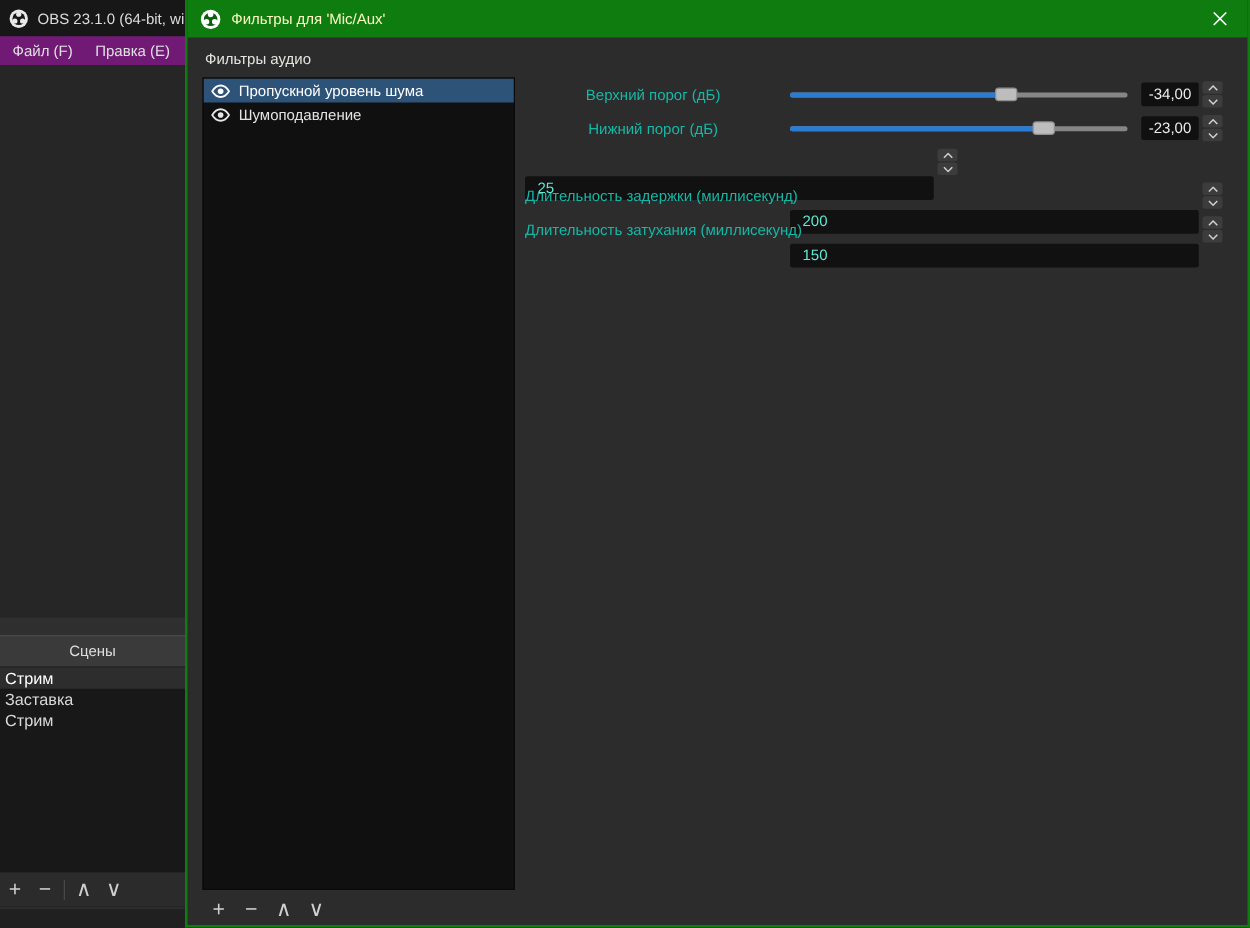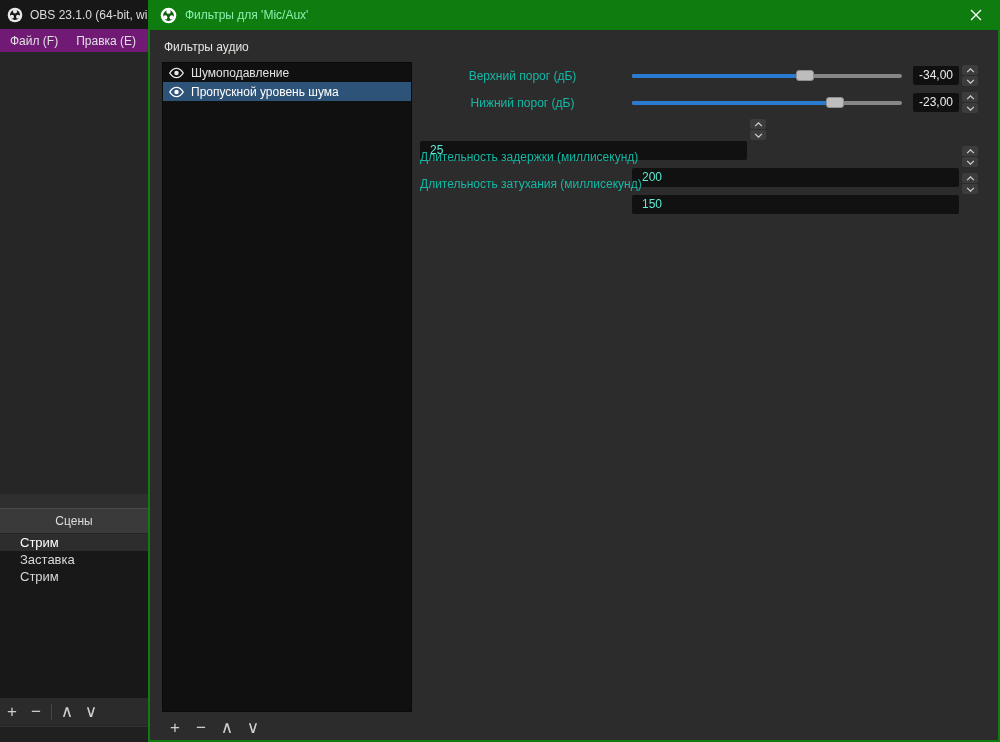--- a/index.html
+++ b/index.html
@@ -16,36 +16,36 @@
                   display:flex; align-items:center; gap:4px; padding-left:3px;
                   color:#e0e0e0; font-size:12px; white-space:nowrap; overflow:hidden; }
   .menu-item { padding:2px 7px; cursor:default; }
   .preview-area { left:0; top:52px; width:148px; height:442px; background:#262626; }
   .dock-splitter { left:0; top:494px; width:148px; height:14px; background:#2f2f2f; }
   .scenes-header { left:0; top:508px; width:148px; height:26px; background:#3a3a3a;
                    border-top:1px solid #4a4a4a; border-bottom:1px solid #242424;
                    color:#dedede; font-size:12px; text-align:center; line-height:25px; }
   .scenes-list { left:0; top:534px; width:148px; height:164px; background:#181818;
                  color:#d8d8d8; font-size:13px; }
-  .scene-item { height:17px; line-height:17px; padding-left:20px; white-space:nowrap; }
+  .scene-item { height:17px; line-height:17px; padding-left:4px; white-space:nowrap; }
   .scene-item.selected { background:#2d2d2d; color:#fff; }
   .main-toolbar { left:0; top:698px; width:148px; height:27px; background:#2b2b2b;
                   display:flex; align-items:center; color:#cfcfcf; }
   .tb-ico { font-size:17px; line-height:20px; width:24px; text-align:center; cursor:default; }
   .tb-sep { width:1px; height:16px; background:#474747; margin:0 3px; }
   .main-statusbar { left:0; top:726px; width:148px; height:16px; background:#202020;
                     border-top:1px solid #333; }
 
   
   #dialog { left:148px; top:0; width:852px; height:742px; background:#2c2c2c;
             border-left:2px solid #0f7c0f; border-right:2px solid #0f7c0f;
             border-bottom:2px solid #0f7c0f; }
   .dlg-titlebar { left:0; top:0; width:848px; height:30px; background:#0f7c0f;
                   display:flex; align-items:center; padding-left:10px; gap:8px;
-                  color:#86efac; font-size:12px; }
+                  color:#fef9c3; font-size:12px; }
   .dlg-close { position:absolute; right:0; top:0; width:45px; height:30px;
                display:flex; align-items:center; justify-content:center; cursor:default; }
   .dlg-body { left:0; top:30px; width:848px; height:710px; }
   .dlg-header { left:14px; top:10px; color:#e4e4e0; font-size:12px; }
 
   .filter-list { left:12px; top:32px; width:250px; height:650px; background:#101010;
                  border:1px solid #0a0a0a; }
   .filter-item { height:19px; display:flex; align-items:center; gap:6px;
                  padding-left:5px; color:#e2e2e2; font-size:12px; white-space:nowrap; }
   .filter-item.selected { background:#2e5379; color:#fff; }
@@ -144,38 +144,38 @@
       <svg width="12" height="12" viewBox="0 0 12 12">
         <path d="M1 1 L11 11 M11 1 L1 11" stroke="#fff" stroke-width="1.4"></path>
       </svg>
     </span>
   </div>
 
   <div class="dlg-body abs">
     <div class="dlg-header abs">Фильтры аудио</div>
 
     <div class="filter-list abs">
+      <div class="filter-item selected">
+        <span>
+          <svg width="17" height="12" viewBox="0 0 24 16">
+            <path d="M12 1.5 C6.5 1.5 2.5 8 2.5 8 C2.5 8 6.5 14.5 12 14.5 C17.5 14.5 21.5 8 21.5 8 C21.5 8 17.5 1.5 12 1.5 Z" fill="none" stroke="#ffffff" stroke-width="2"></path>
+            <circle cx="12" cy="8" r="3.2" fill="#ffffff"></circle>
+          </svg>
+        </span>
+        <span>Пропускной уровень шума</span>
+      </div>
       <div class="filter-item">
         <span>
           <svg width="17" height="12" viewBox="0 0 24 16">
             <path d="M12 1.5 C6.5 1.5 2.5 8 2.5 8 C2.5 8 6.5 14.5 12 14.5 C17.5 14.5 21.5 8 21.5 8 C21.5 8 17.5 1.5 12 1.5 Z" fill="none" stroke="#e6e6e6" stroke-width="2"></path>
             <circle cx="12" cy="8" r="3.2" fill="#e6e6e6"></circle>
           </svg>
         </span>
         <span>Шумоподавление</span>
       </div>
-      <div class="filter-item selected">
-        <span>
-          <svg width="17" height="12" viewBox="0 0 24 16">
-            <path d="M12 1.5 C6.5 1.5 2.5 8 2.5 8 C2.5 8 6.5 14.5 12 14.5 C17.5 14.5 21.5 8 21.5 8 C21.5 8 17.5 1.5 12 1.5 Z" fill="none" stroke="#ffffff" stroke-width="2"></path>
-            <circle cx="12" cy="8" r="3.2" fill="#ffffff"></circle>
-          </svg>
-        </span>
-        <span>Пропускной уровень шума</span>
-      </div>
     </div>
 
     <div class="settings abs">
 
       <div class="srow">
         <span class="srow-label">Верхний порог (дБ)</span>
         <span class="slider-wrap">
           <span class="slider-track"></span>
           <span class="slider-fill" style="width: 64%;"></span>
           <span class="slider-handle" style="left: calc(64% - 9px);"></span>

